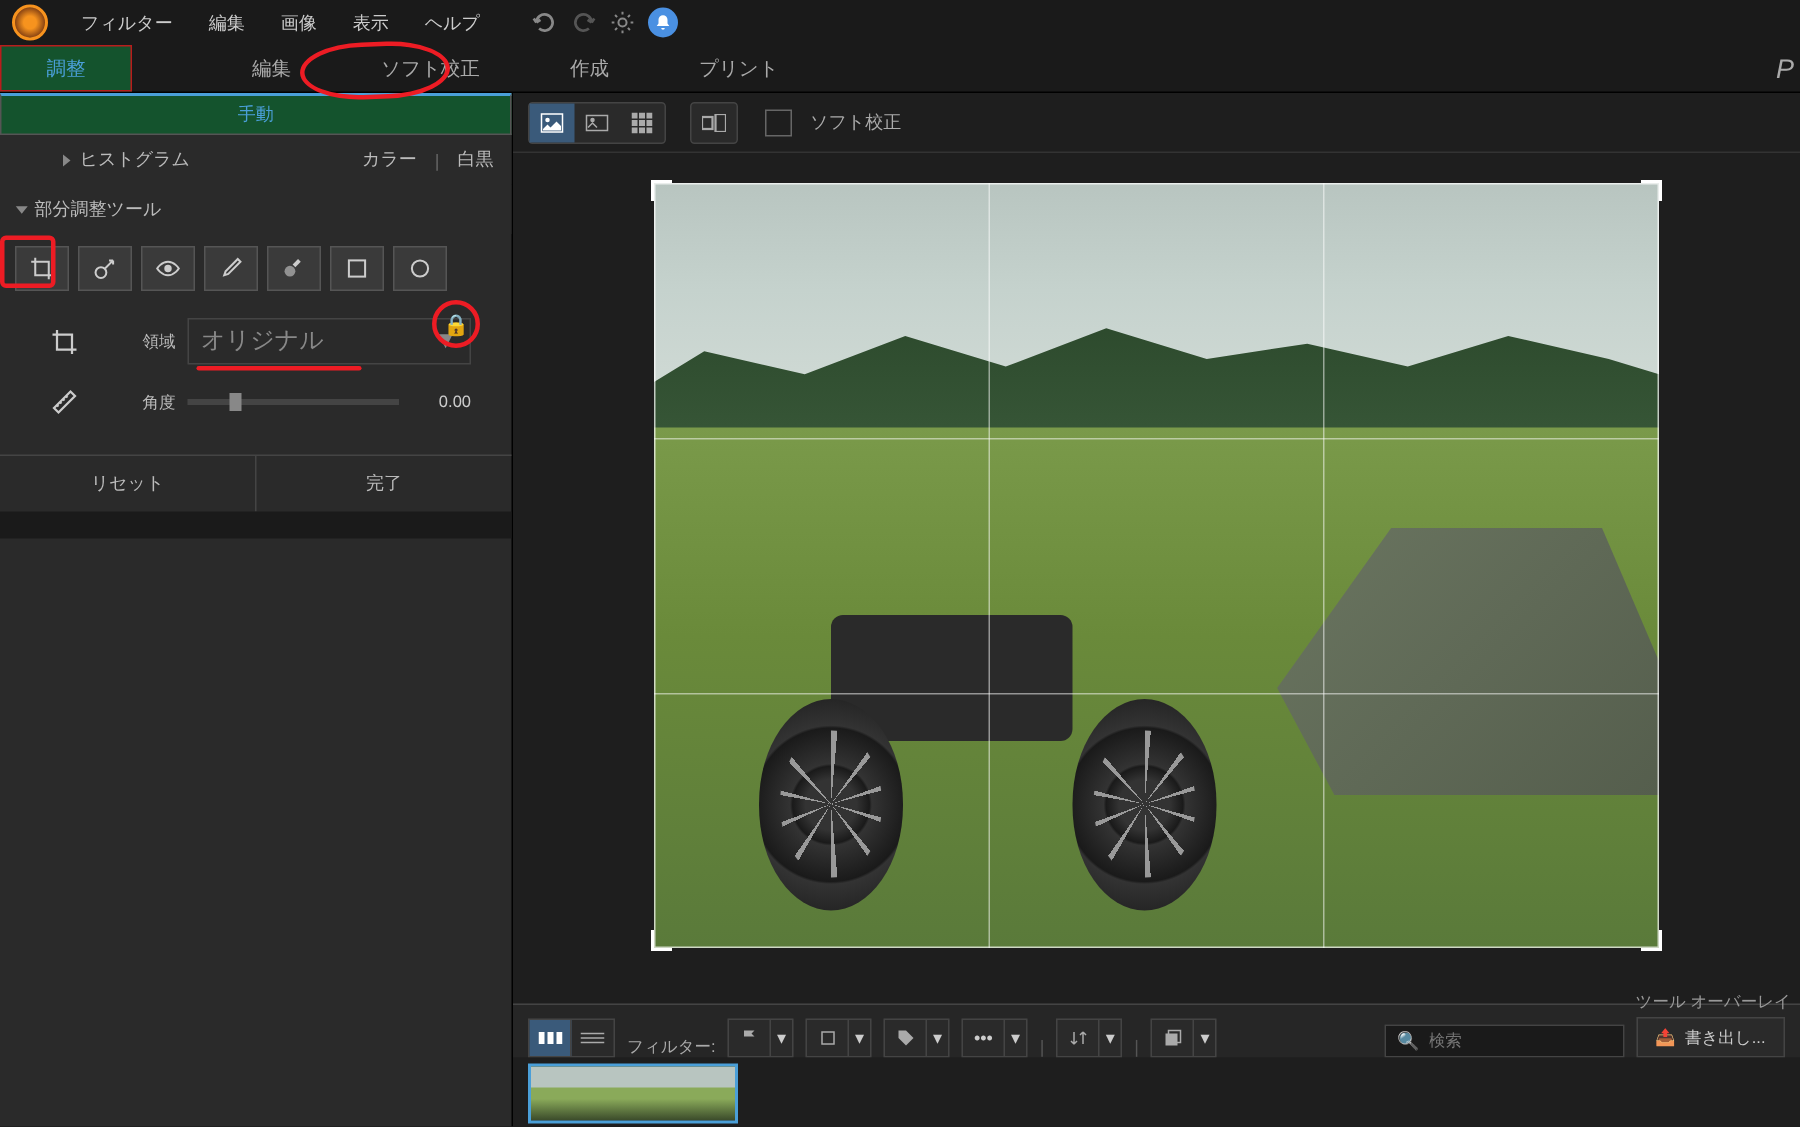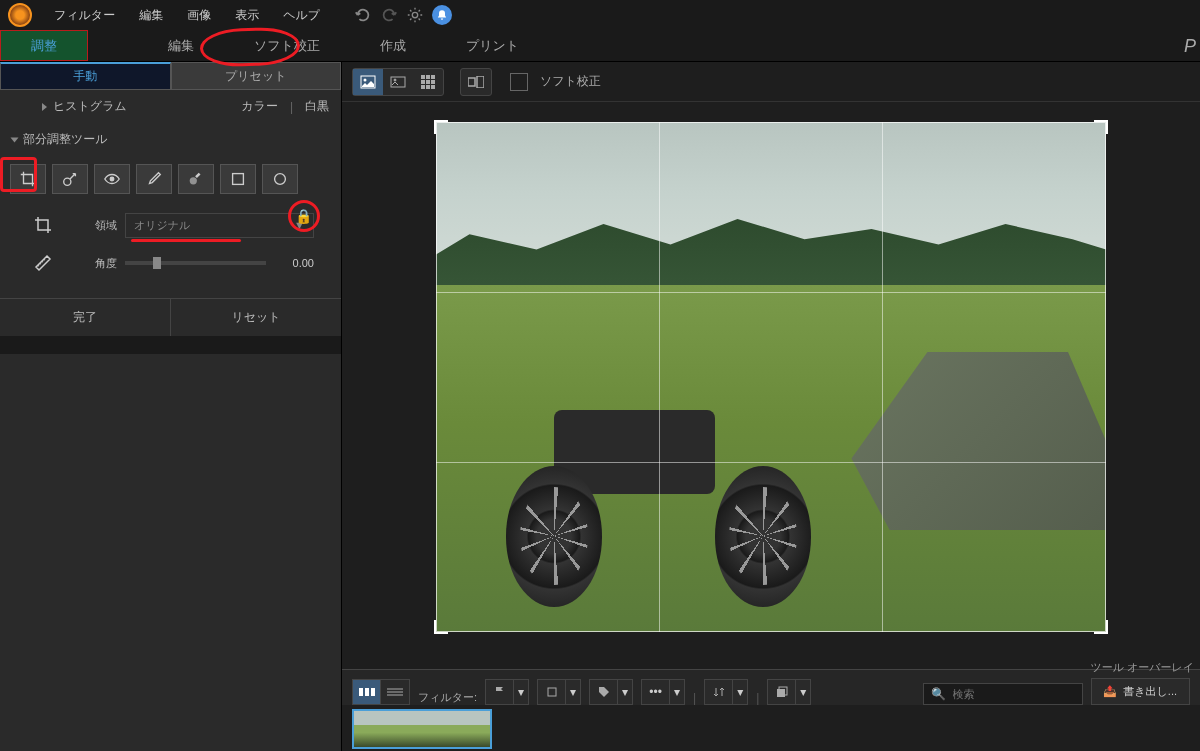--- a/index.html
+++ b/index.html
@@ -13,35 +13,35 @@
 .main-tabs{height:32px;background:#1a1a1a;border-bottom:1px solid #000;display:flex;align-items:stretch;}
 .main-tab{padding:0 30px;display:flex;align-items:center;color:#aaa;font-size:13px;cursor:pointer;position:relative;}
 .main-tab.active{color:#4a9fd8;border:1px solid #b91c1c;background:#14532d;}
 .main-tab.library{padding:0 35px;}
 .annot-circle1{position:absolute;border:3px solid #ed1c24;border-radius:50%/60%;width:100px;height:38px;left:200px;top:28px;transform:rotate(-2deg);}
 .p-label{position:absolute;right:4px;top:36px;color:#aaa;font-size:18px;font-style:italic;}
 .content{display:flex;height:calc(100% - 62px);}
 .left-panel{width:342px;background:#2a2a2a;border-right:1px solid #000;display:flex;flex-direction:column;}
 .sub-tabs{display:flex;height:28px;}
 .sub-tab{flex:1;display:flex;align-items:center;justify-content:center;background:#3a3a3a;border:1px solid #555;color:#aaa;cursor:pointer;font-size:12px;}
-.sub-tab.active{background:#0f172a;color:#4a9fd8;border-top:2px solid #4a9fd8;}
+.sub-tab.active{background:#14532d;color:#4a9fd8;border-top:2px solid #4a9fd8;}
 .section-header{padding:8px 12px;background:#2a2a2a;display:flex;align-items:center;gap:6px;color:#bbb;font-size:12px;}
 .section-header.split{justify-content:space-between;margin-left:30px;}
 .sh-right{display:flex;gap:12px;align-items:center;}
 .triangle{width:0;height:0;border-top:4px solid transparent;border-bottom:4px solid transparent;border-left:5px solid #888;}
 .triangle.down{transform:rotate(90deg);}
 .tool-row{display:flex;gap:6px;padding:8px 10px;position:relative;}
 .tool-btn{width:36px;height:30px;background:#3a3a3a;border:1px solid #555;display:flex;align-items:center;justify-content:center;cursor:pointer;}
 .tool-btn svg{width:18px;height:18px;}
 .annot-box1{position:absolute;border:3px solid #ed1c24;width:37px;height:35px;left:0px;top:1px;border-radius:4px;}
 .crop-controls{padding:4px 27px;}
 .ctrl-row{display:flex;align-items:center;gap:8px;padding:6px 0;position:relative;}
 .ctrl-icon{width:32px;height:26px;display:flex;align-items:center;justify-content:center;}
 .ctrl-label{width:50px;text-align:right;color:#bbb;font-size:11px;}
-.dropdown{flex:1;background:#2a2a2a;border:1px solid #444;padding:4px 8px;color:#888;font-size:11px;display:flex;justify-content:space-between;align-items:center;}
+.dropdown{flex:1;background:#2a2a2a;border:1px solid #444;padding:4px 8px;color:#888;font-size:16px;display:flex;justify-content:space-between;align-items:center;}
 .lock-circle{position:absolute;right:-6px;top:-6px;width:32px;height:32px;border:3px solid #ed1c24;border-radius:50%;display:flex;align-items:center;justify-content:center;}
 .lock-icon{color:#f0c040;font-size:14px;}
 .underline-red{position:absolute;left:104px;bottom:2px;width:110px;height:3px;background:#ed1c24;border-radius:2px;}
 .slider-track{flex:1;height:4px;background:#444;position:relative;}
 .slider-thumb{position:absolute;left:20%;top:-4px;width:8px;height:12px;background:#888;}
 .slider-val{width:40px;text-align:right;color:#ccc;font-size:11px;}
 .action-row{display:flex;border-top:1px solid #444;margin-top:12px;}
 .action-btn{flex:1;text-align:center;padding:10px;color:#bbb;font-size:12px;cursor:pointer;}
 .action-btn:first-child{border-right:1px solid #444;}
 .right-panel{flex:1;background:#1e1e1e;display:flex;flex-direction:column;}
@@ -132,21 +132,20 @@
   <div class="main-tab">作成</div>
   <div class="main-tab">プリント</div>
 </div>
 <div class="annot-circle1"></div>
 <div class="p-label">P</div>
 
 <div class="content">
   <div class="left-panel">
     <div class="sub-tabs">
       <div class="sub-tab active">手動</div>
-      <div class="sub-tab">プリセット</div>
     </div>
     <div class="section-header split">
       <span style="display:flex;align-items:center;gap:6px">
           <span class="triangle"></span>
           <span>ヒストグラム</span>
         </span>
       <span class="sh-right">
           <span>カラー</span>
           <span style="color:#666">|</span>
           <span>白黒</span>
@@ -221,22 +220,22 @@
             </svg>
           </div>
         <div class="ctrl-label">角度</div>
         <div class="slider-track">
             <div class="slider-thumb"></div>
           </div>
         <div class="slider-val">0.00</div>
       </div>
     </div>
     <div class="action-row">
+      <div class="action-btn">リセット</div>
       <div class="action-btn">完了</div>
-      <div class="action-btn">リセット</div>
     </div>
     <div style="height:18px;background:#1a1a1a"></div>
   </div>
 
   <div class="right-panel">
     <div class="view-toolbar">
       <div class="vt-group">
         <div class="vt-btn active">
             <svg width="16" height="14" viewBox="0 0 16 14" fill="#fff">
               <rect x="1" y="1" width="14" height="12" stroke="#fff" fill="none"></rect>

